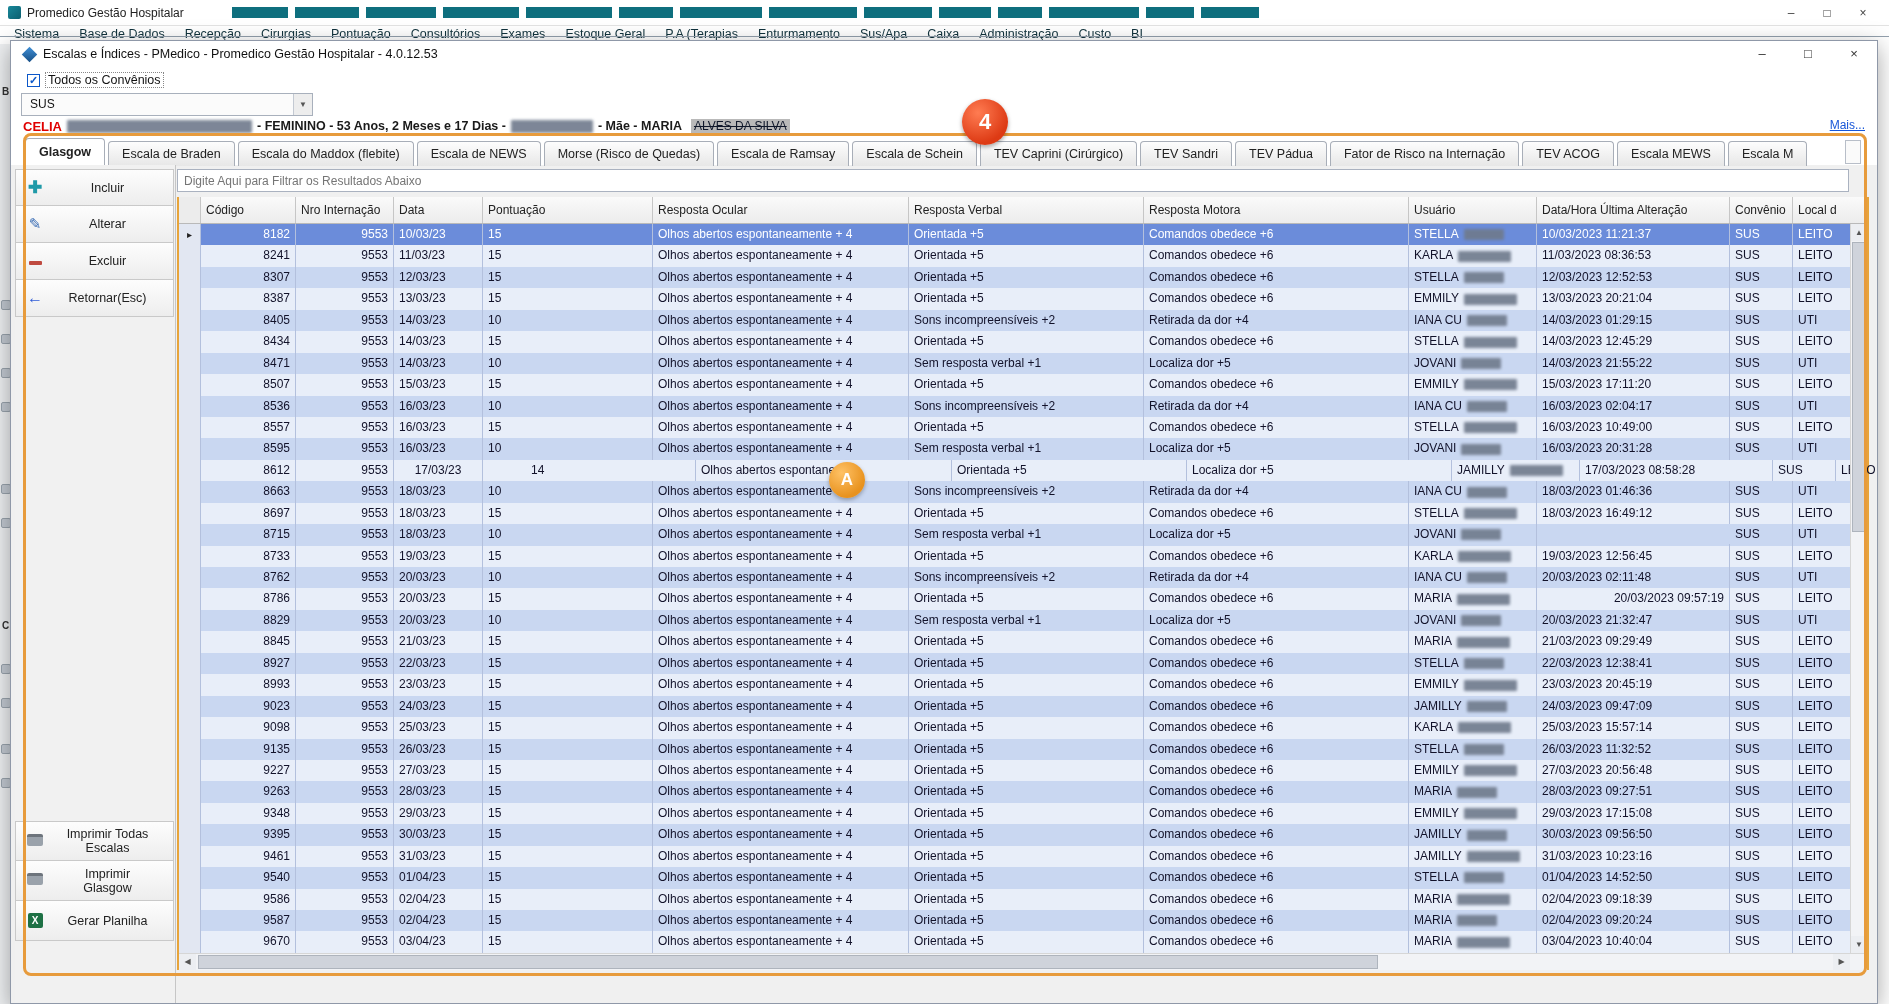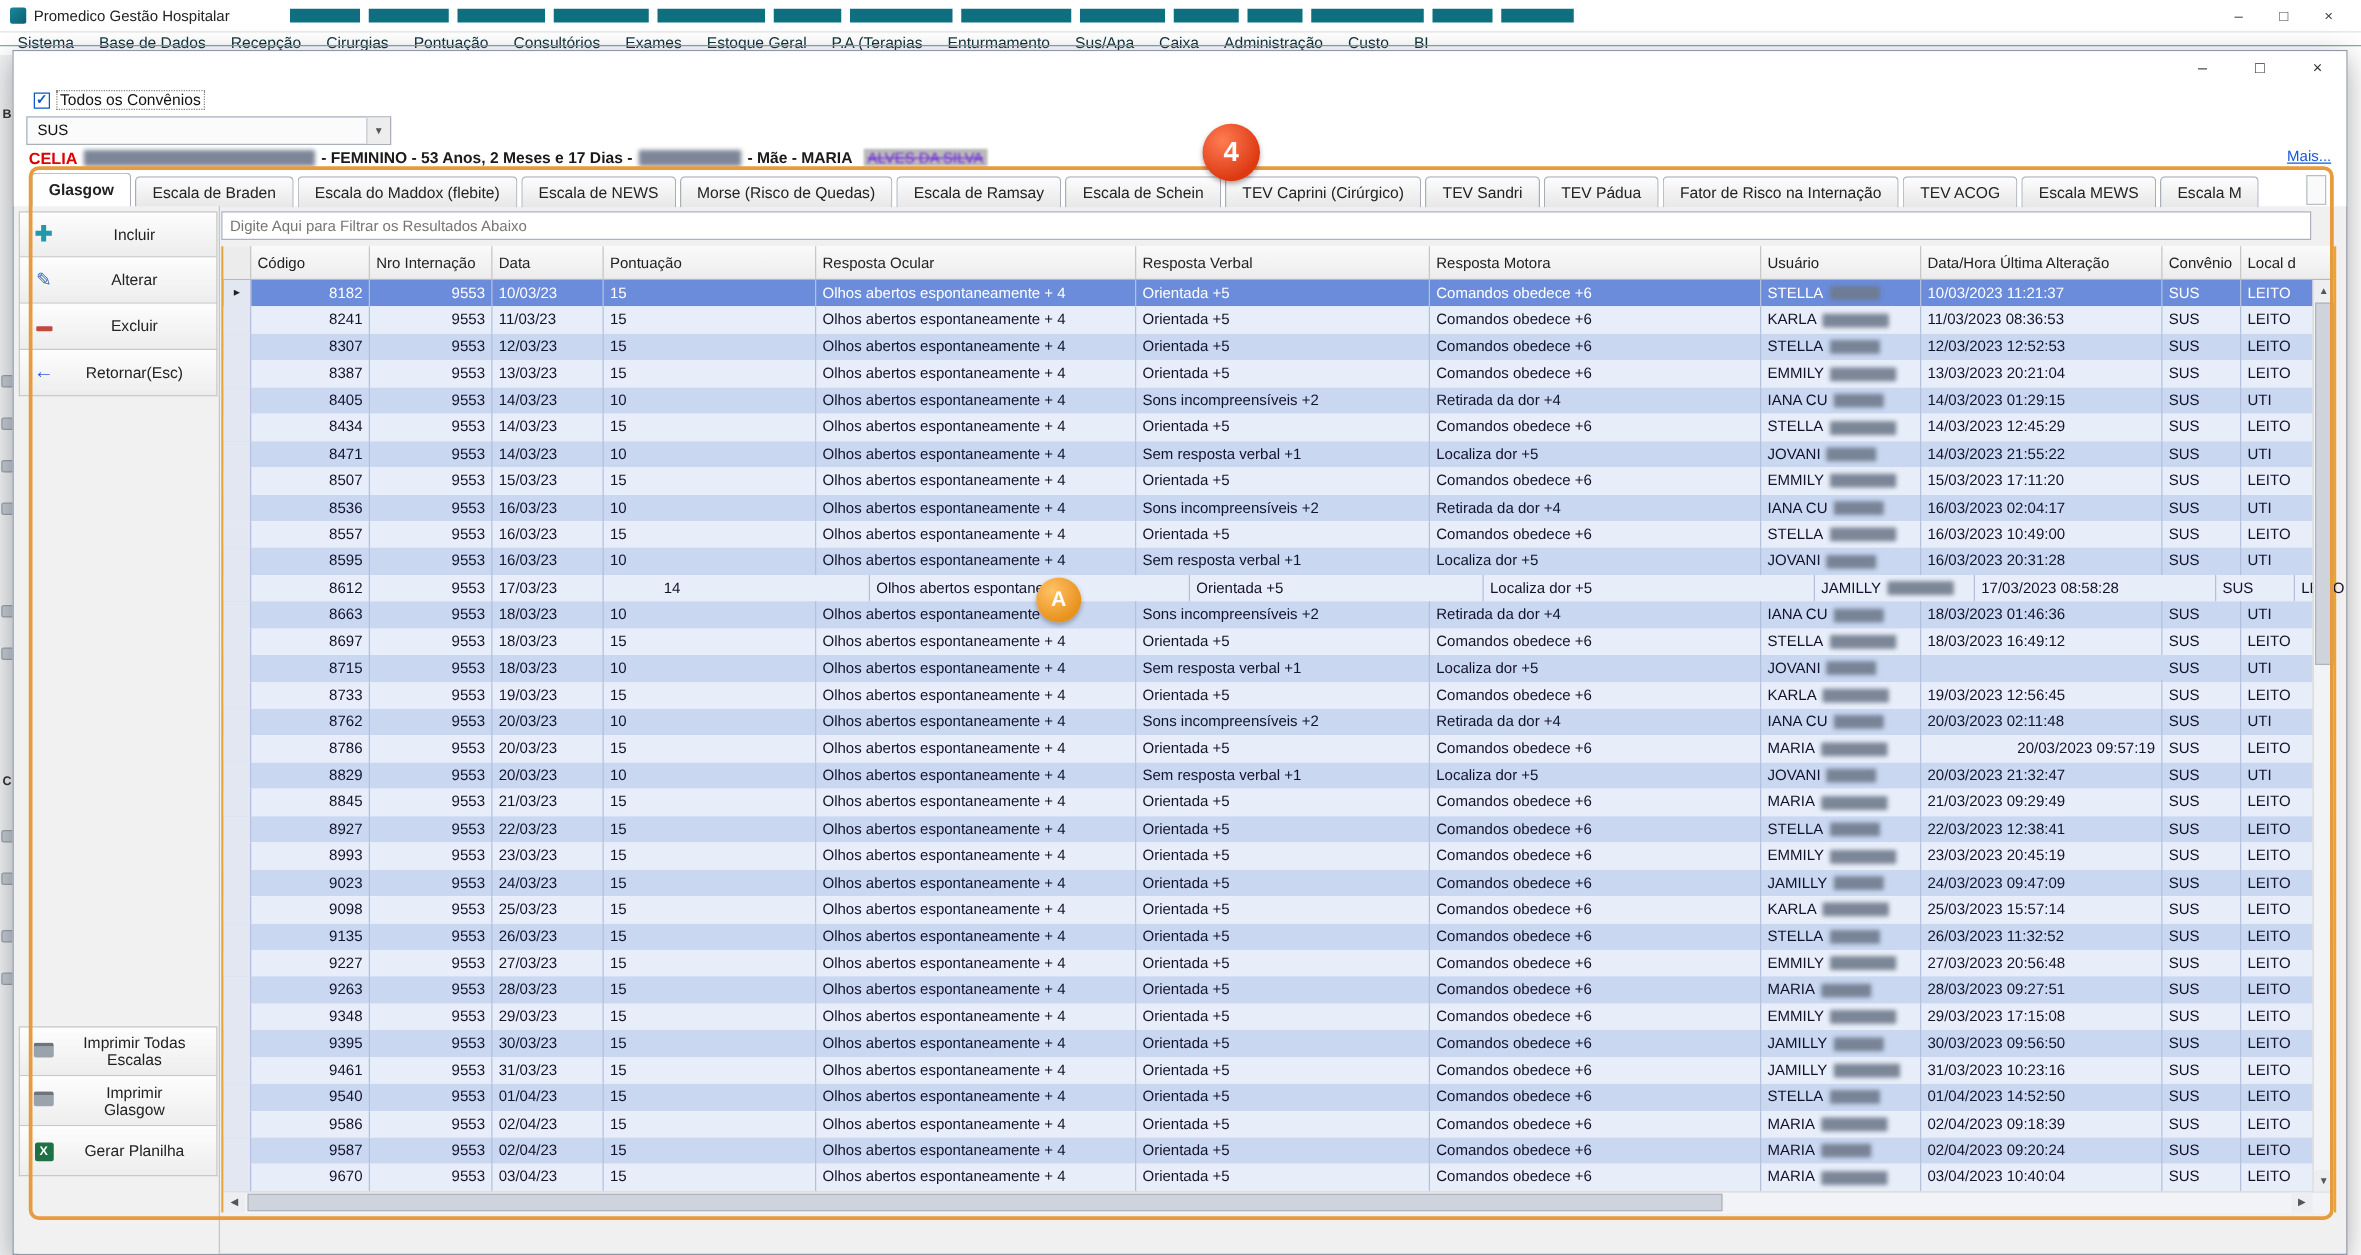--- a/index.html
+++ b/index.html
@@ -35,21 +35,21 @@
   .chk-label { font-size:12.5px; color:#111; border:1px dotted #888; padding:0 2px; }
 
   .combo { position:absolute; left:10px; top:52px; width:292px; height:23px; background:#fbfbfb; border:1px solid #a8b0bc; display:flex; }
   .combo-value { flex:1; font-size:12px; line-height:21px; padding-left:8px; color:#111; }
   .combo-btn { width:19px; border-left:1px solid #c3c9d2; background:#ededed; text-align:center; font-size:8px; line-height:21px; color:#555; }
 
   .patient-row { position:absolute; left:12px; top:75px; height:20px; display:flex; align-items:center; white-space:nowrap; }
   .patient-name { color:#e00000; font-weight:bold; font-size:13px; margin-right:5px; }
   .patient-info { font-size:12.5px; font-weight:600; color:#1a1a1a; margin:0 5px; }
   .redact { display:inline-block; height:13px; background:#6f7a8c; opacity:.9; filter:blur(1.6px); border-radius:1px; vertical-align:middle; }
-  .redact-strike { font-size:12px; color:#6d28d9; background:#b9b9b9; text-decoration:line-through; filter:blur(.7px); padding:0 3px; margin-left:4px; }
+  .redact-strike { font-size:12px; color:#0f172a; background:#b9b9b9; text-decoration:line-through; filter:blur(.7px); padding:0 3px; margin-left:4px; }
   .more-link { position:absolute; right:12px; top:77px; font-size:12px; color:#1756d8; text-decoration:underline; }
 
   
   .ann-rect { position:absolute; left:12px; top:92px; width:1844px; height:843px; border:3px solid #e79b3c; border-radius:8px; pointer-events:none; z-index:60; }
   .badge { position:absolute; z-index:70; border-radius:50%; color:#fff; font-weight:bold; text-align:center; pointer-events:none; }
   .badge-4 { left:951px; top:58px; width:46px; height:46px; line-height:46px; font-size:22px; background:radial-gradient(circle at 35% 30%, #ff7c52, #dd3a14 70%); box-shadow:0 2px 4px rgba(0,0,0,.35); }
   .badge-a { left:818px; top:421px; width:36px; height:36px; line-height:36px; font-size:17px; background:radial-gradient(circle at 35% 30%, #ffc266, #e8921e 70%); box-shadow:0 2px 4px rgba(0,0,0,.3); }
 
   
   .tab-strip { position:absolute; left:14px; top:97px; width:1836px; height:28px; display:flex; gap:3px; overflow:hidden; align-items:flex-end; }
@@ -156,20 +156,24 @@
   <span class="edge-letter" style="top:576px">C</span>
   <span class="edge-ico" style="top:620px"></span>
   <span class="edge-ico" style="top:654px"></span>
   <span class="edge-ico" style="top:700px"></span>
   <span class="edge-ico" style="top:734px"></span>
 </div>
 
 <div class="dialog">
   <div class="dlg-top"></div>
 
+  <div class="dlg-titlebar">
+    <span class="dlg-icon"></span>
+    <span class="dlg-title">Escalas e Índices - PMedico - Promedico Gestão Hospitalar - 4.0.12.53</span>
+  </div>
   <div class="dlg-controls">
     <span class="wbtn">–</span>
     <span class="wbtn">□</span>
     <span class="wbtn">×</span>
   </div>
 
   <div class="chk-row">
     <span class="checkbox">✓</span>
     <span class="chk-label">Todos os Convênios</span>
   </div>
@@ -410,21 +414,21 @@
           <div class="cell" style="width: 265px;">Localiza dor +5</div>
           <div class="cell" style="width: 128px;"><span class="uname">JOVANI</span><span class="redact" style="width: 40px;"></span></div>
           <div class="cell" style="width: 193px;">16/03/2023 20:31:28</div>
           <div class="cell" style="width: 63px;">SUS</div>
           <div class="cell" style="width: 74px;">UTI</div>
         </div>
         <div class="grow alt">
           <div class="cell ind"></div>
           <div class="cell num" style="width: 95px;">8612</div>
           <div class="cell num" style="width: 98px;">9553</div>
-          <div class="cell" style="width: 89px;">17/03/23</div>
+          <div class="cell" style="width: 89px; text-align: center;">17/03/23</div>
           <div class="cell" style="width: 170px; margin-left: 43px;">14</div>
           <div class="cell" style="width: 256px;">Olhos abertos espontaneam</div>
           <div class="cell" style="width: 235px;">Orientada +5</div>
           <div class="cell" style="width: 265px;">Localiza dor +5</div>
           <div class="cell" style="width: 128px;"><span class="uname">JAMILLY</span><span class="redact" style="width: 53px;"></span></div>
           <div class="cell" style="width: 193px;">17/03/2023 08:58:28</div>
           <div class="cell" style="width: 63px;">SUS</div>
           <div class="cell" style="width: 74px;">LEITO</div>
         </div>
         <div class="grow base">

